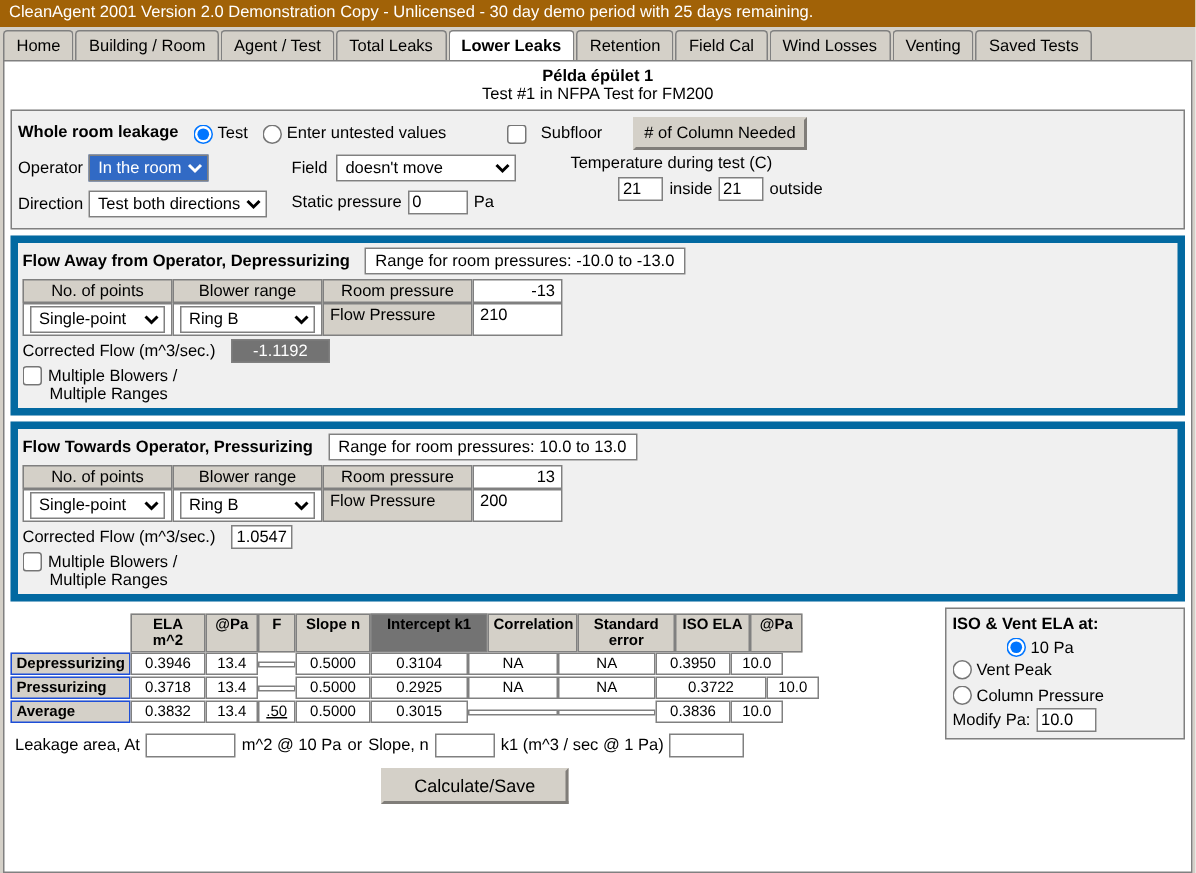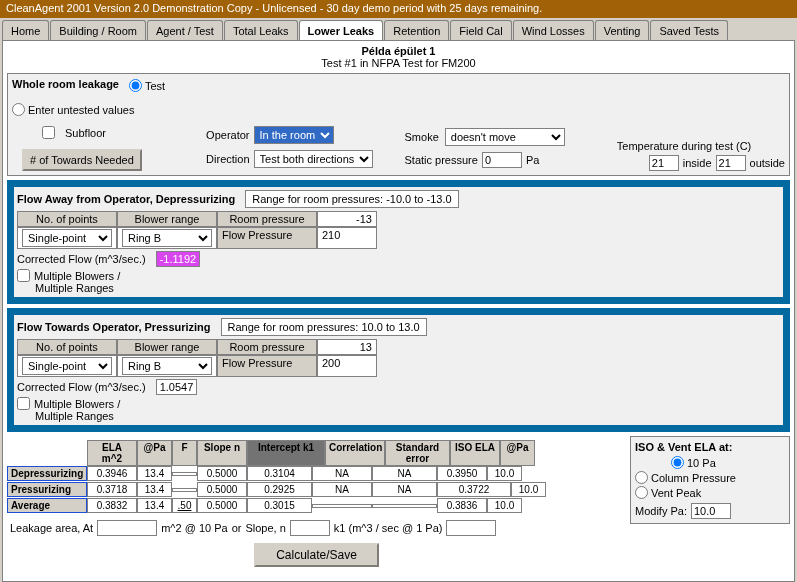--- a/index.html
+++ b/index.html
@@ -110,21 +110,21 @@
       font-size: 11px;
       background: #d4d0c8;
       border: 1px solid #808080;
       border-top-color: #ffffff;
       border-left-color: #ffffff;
       padding: 2px 6px;
       cursor: pointer;
     }
     
     .flow-section {
-      border: 7px solid #0369a1;
+      border: 5px solid #0369a1;
       margin-bottom: 4px;
       padding: 3px;
       background: #f0f0f0;
     }
     .flow-header {
       display: flex;
       align-items: center;
       gap: 10px;
       margin-bottom: 3px;
     }
@@ -261,24 +261,24 @@
       gap: 3px;
     }
     
     .smoke-col {
       display: flex;
       flex-direction: column;
       gap: 3px;
     }
     
     .cf-value {
-      background: #d946ef;
+      background: #737373;
       color: white;
       border: 1px solid #808080;
-      padding: 1px 3px;
+      padding: 1px 14px;
       font-size: 11px;
       display: inline-block;
     }
     .positive-flow {
       background: white;
       border: 1px solid #808080;
       padding: 1px 3px;
       font-size: 11px;
       display: inline-block;
     }
@@ -303,61 +303,61 @@
   <div class="tab">Saved Tests</div>
 </div>
 
 <div id="main">
 
   <div id="header-text">
     <div style="font-weight:bold;">Példa épület 1</div>
     <div>Test #1 in NFPA Test for FM200</div>
   </div>
 
-  <div class="section-box" style="display:flex; flex-direction:row; gap:3px;">
+  <div class="section-box" style="display:flex; flex-direction:column; gap:3px;">
     <div style="display:flex; align-items:center; gap:10px; flex-wrap:wrap;">
 
       <span class="section-title">Whole room leakage</span>
       <div class="radio-group">
         <input type="radio" name="testMode" checked="" style="">
         <label>Test</label>
       </div>
       <div class="radio-group">
         <input type="radio" name="testMode" style="">
         <label>Enter untested values</label>
       </div>
 
       <div class="subfloor-area" style="margin-left:30px;">
         <input type="checkbox" style="">
         <label>Subfloor</label>
       </div>
 
-      <button id="blowers-btn" style="margin-left:10px;"># of Towards Needed</button>
-    </div>
-
-    <div style="display:flex; gap:32px; align-items:flex-end;">
+      <button id="blowers-btn" style="margin-left:10px;"># of Column Needed</button>
+    </div>
+
+    <div style="display:flex; gap:16px; align-items:flex-start;">
 
       <div class="op-dir-col">
         <div class="field-row">
           <label>Operator</label>
           <select>
             <option value="In the room">In the room</option>
           </select>
         </div>
         <div class="field-row">
           <label>Direction</label>
           <select class="normal">
             <option value="Test both directions">Test both directions</option>
           </select>
         </div>
       </div>
 
       <div class="smoke-col">
         <div class="field-row smoke-row">
-          <label>Smoke</label>
+          <label>Field</label>
           <select class="normal" style="width:120px;">
             <option value="doesn't move">doesn't move</option>
           </select>
         </div>
         <div class="field-row">
           <label>Static pressure</label>
           <input type="text" style="width: 40px;" value="0">
           <label>Pa</label>
         </div>
       </div>
@@ -533,28 +533,28 @@
       <button id="calc-btn">Calculate/Save</button>
     </div>
 
     <div class="bottom-right">
       <div id="iso-panel">
         <div style="font-weight:bold; margin-bottom:3px;">ISO &amp; Vent ELA at:</div>
         <div class="radio-group" style="margin-bottom:2px;margin-left:36px;">
           <input type="radio" name="isoOption" checked="" style="">
           <label>10 Pa</label>
         </div>
+        <div class="radio-group" style="margin-bottom:4px;">
+          <input type="radio" name="isoOption" style="">
+          <label>Vent Peak</label>
+        </div>
         <div class="radio-group" style="margin-bottom:2px;">
           <input type="radio" name="isoOption" style="">
           <label>Column Pressure</label>
         </div>
-        <div class="radio-group" style="margin-bottom:4px;">
-          <input type="radio" name="isoOption" style="">
-          <label>Vent Peak</label>
-        </div>
         <div style="display:flex; align-items:center; gap:4px;">
           <label>Modify Pa:</label>
           <input type="text" style="width: 40px;" value="10.0">
         </div>
       </div>
     </div>
   </div>
 
 </div>
 

